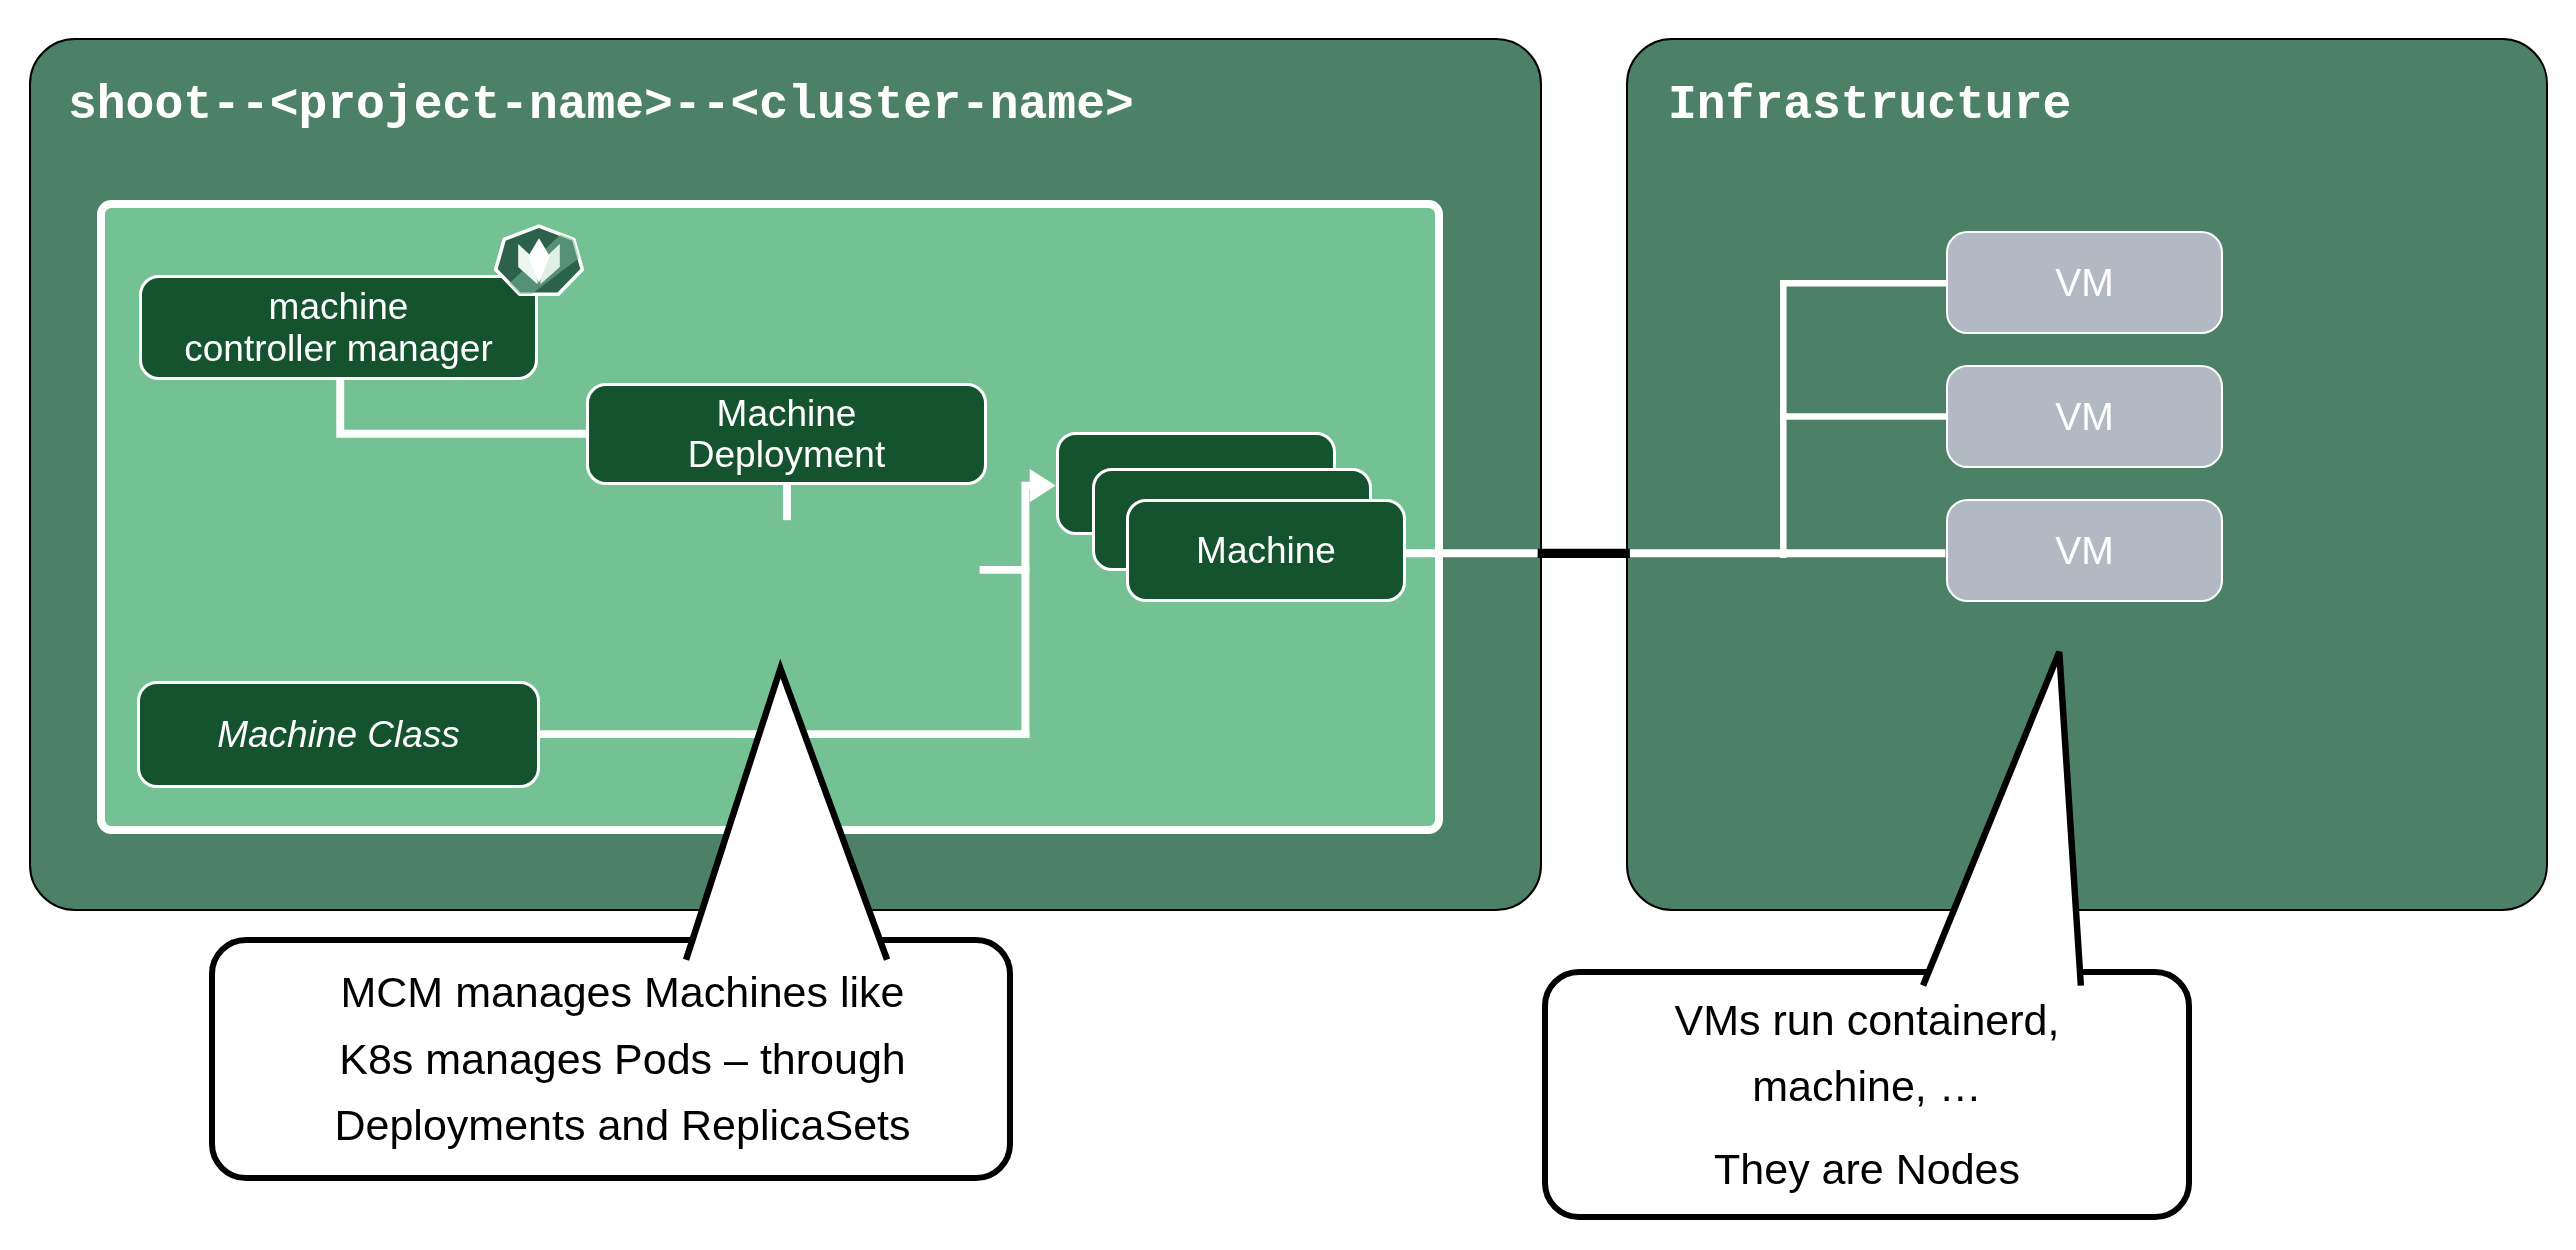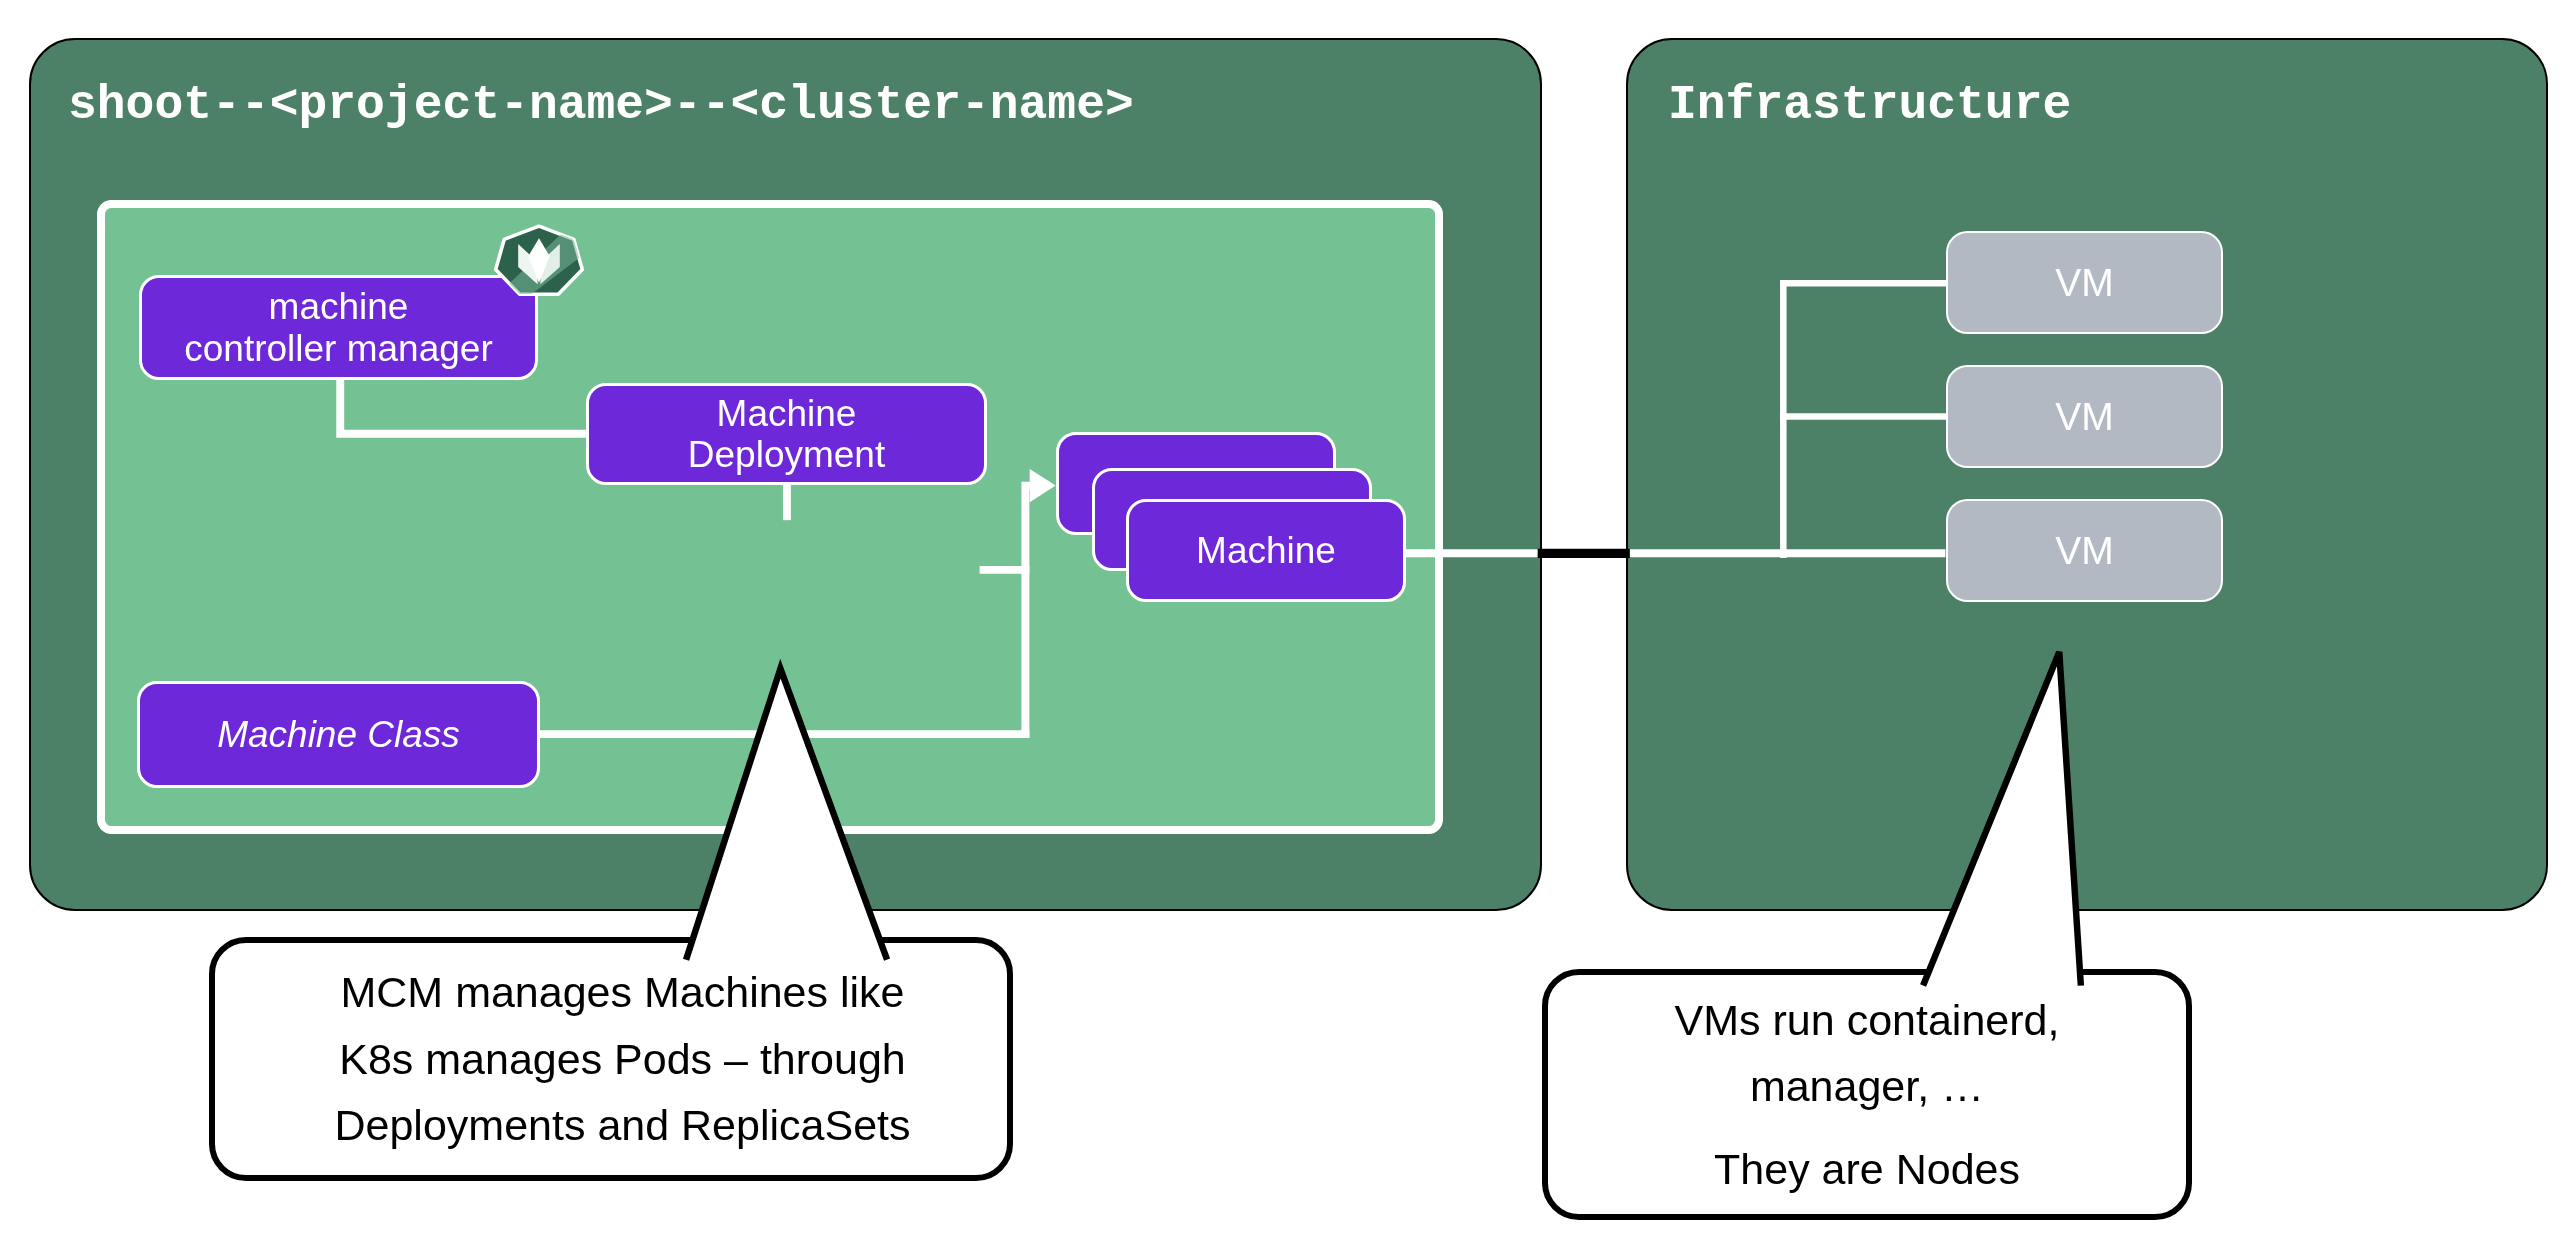--- a/index.html
+++ b/index.html
@@ -23,21 +23,21 @@
   #shoot-title{left:68px;top:81px;}
   #infra-title{left:1668px;top:81px;}
   
   #inner-box{
     position:absolute;left:97px;top:200px;width:1346px;height:634px;
     background:#74c294;border:8.6px solid #ffffff;border-radius:14.4px;
     box-sizing:border-box;z-index:2;
   }
   
   .gbox{
-    position:absolute;background:#6d28d9;border:3.6px solid #ffffff;
+    position:absolute;background:#14532d;border:3.6px solid #ffffff;
     border-radius:20px;box-sizing:border-box;color:#ffffff;
     display:flex;flex-direction:column;align-items:center;justify-content:center;
     text-align:center;font-size:37px;line-height:1.12;z-index:4;
   }
   #mcm-box{left:139px;top:275px;width:399px;height:105px;}
   #md-box{left:586px;top:383px;width:401px;height:102px;}
   #ms-box{left:586px;top:517px;width:401px;height:103px;}
   #mc-box{left:137px;top:681px;width:403px;height:107px;font-style:italic;}
   #stack-back{left:1056px;top:432px;width:280px;height:103px;z-index:3;}
   #stack-mid{left:1092px;top:468px;width:280px;height:103px;z-index:3;}
@@ -148,21 +148,21 @@
   </div>
 
   <div id="mcm-callout" class="bubble">
     <div>MCM manages Machines like</div>
     <div>K8s manages Pods – through</div>
     <div>Deployments and ReplicaSets</div>
   </div>
 
   <div id="vm-callout" class="bubble">
     <div>VMs run containerd,</div>
-    <div>manager, …</div>
+    <div>machine, …</div>
     <div class="line3">They are Nodes</div>
   </div>
 
   <svg id="tails" width="2576" height="1250" viewBox="0 0 3575 1735">
     <path d="M952,1332 L1083,928 L1231,1332" fill="#ffffff" stroke="#000000" stroke-width="9"></path>
     <path d="M2669,1368 L2858,905 L2888,1368" fill="#ffffff" stroke="#000000" stroke-width="9"></path>
   </svg>
 
 </div>
 

